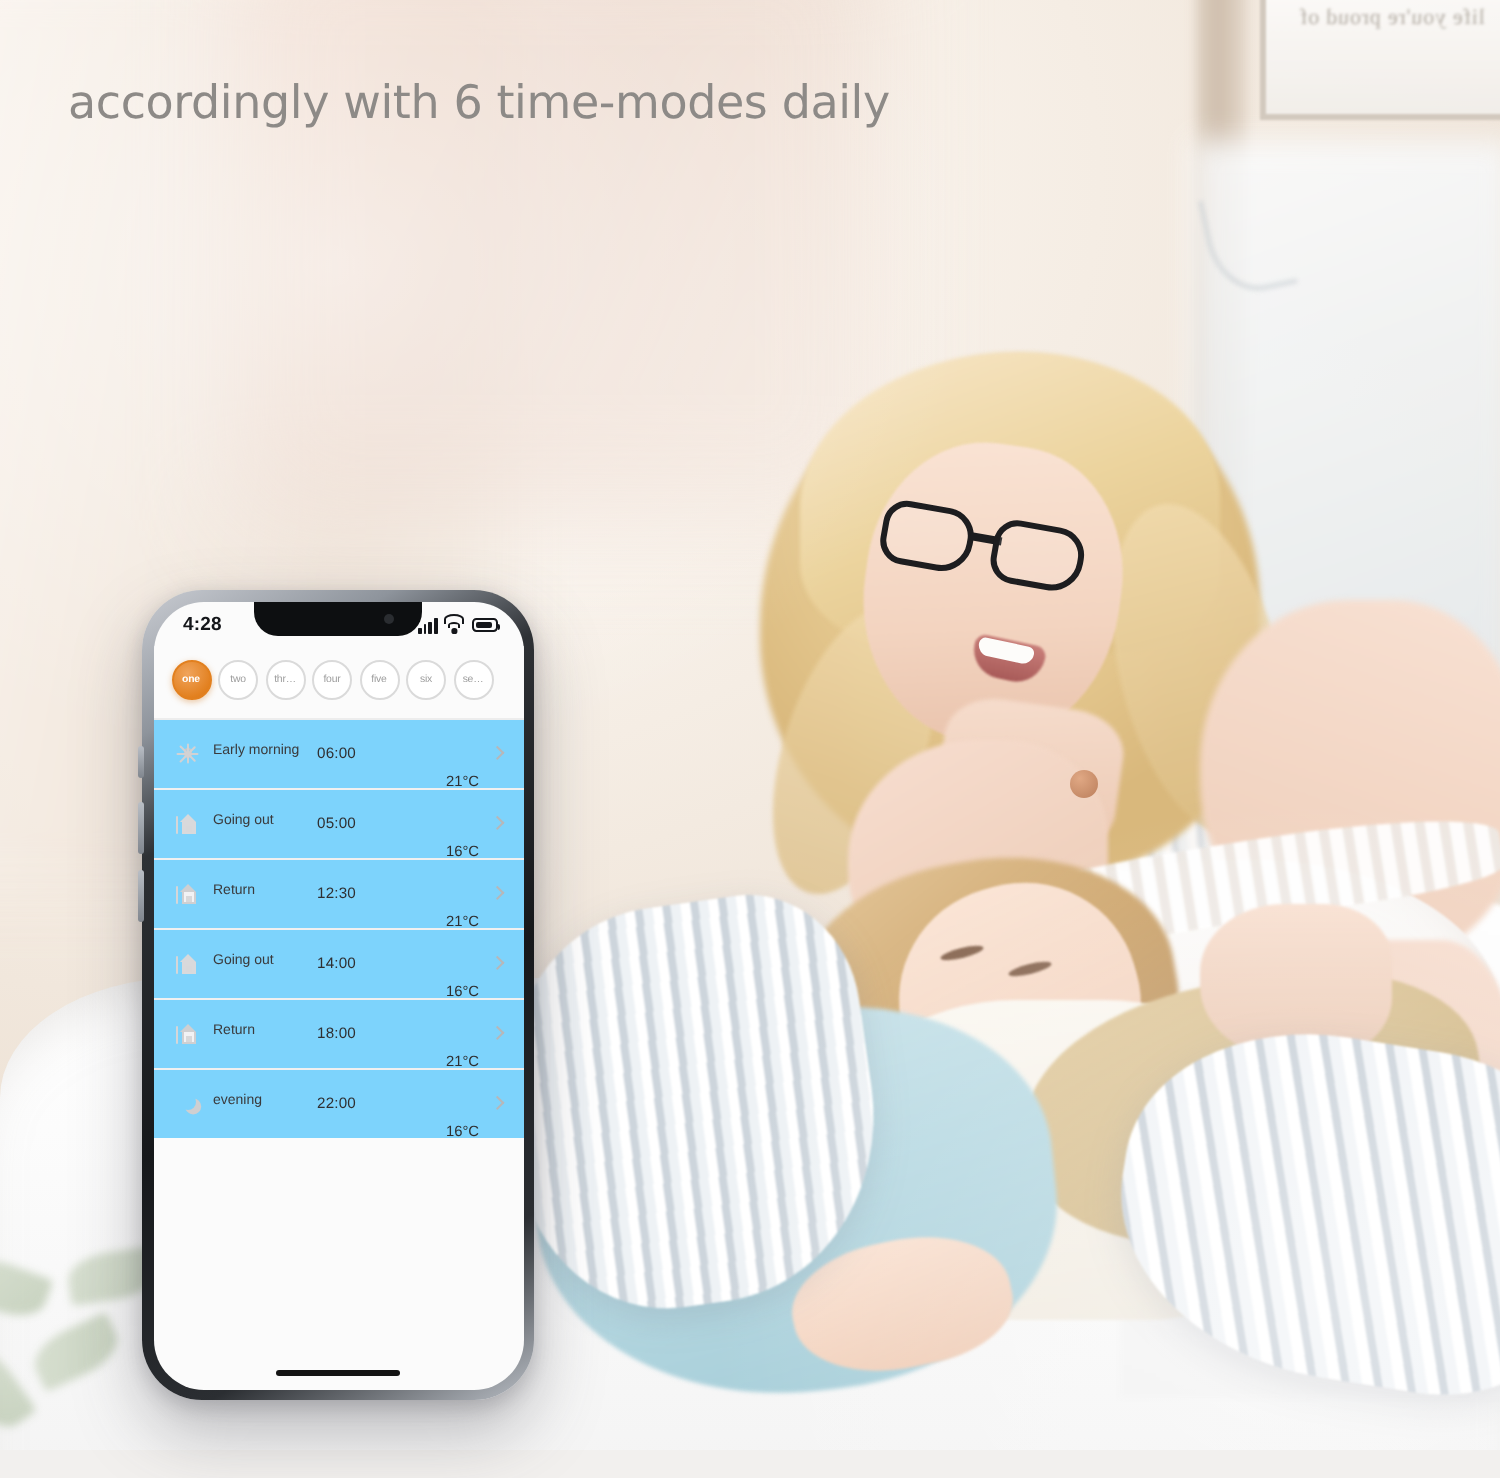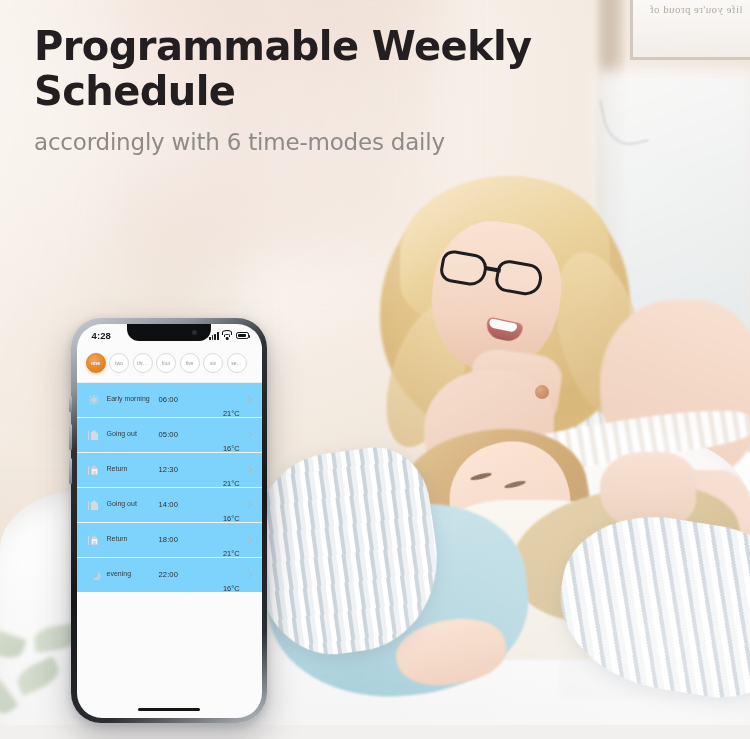--- a/index.html
+++ b/index.html
@@ -276,21 +276,21 @@
     font-size:40px; line-height:45px; font-weight:700; color:#231f20;
     letter-spacing:-.6px; font-family:"DejaVu Sans", sans-serif;
   }
   .subhead {
     margin-top:14px; font-size:23px; line-height:29px; color:#8d8a87;
     letter-spacing:-.2px; font-family:"DejaVu Sans", sans-serif; font-weight:400;
   }
 
   
   .phone {
-    position:absolute; left:71px; top:318px; width:196px; height:405px; z-index:8;
+    position:absolute; left:71px; top:295px; width:196px; height:405px; z-index:8;
   }
   .phone-body {
     position:absolute; inset:0; border-radius:30px;
     background:linear-gradient(150deg,#c9ccd2 0%,#8e949c 14%,#2e3135 26%,#16181b 55%,#2b2e32 82%,#b9bec5 100%);
     box-shadow:0 16px 34px rgba(70,70,80,.34), 0 3px 10px rgba(60,60,70,.22);
     padding:5px;
   }
   .phone-screen {
     position:absolute; left:5.5px; top:5.5px; right:5.5px; bottom:5.5px;
     background:#fbfbfb; border-radius:25px; overflow:hidden;
@@ -516,21 +516,20 @@
     <div class="leaf" style="left:4px;top:70px;transform:rotate(55deg)"></div>
     <div class="leaf" style="left:64px;top:14px;transform:rotate(-8deg)"></div>
   </div>
 
   <div class="haze"></div>
   <div class="bottom-strip"></div>
 </div>
 
 <div class="copy">
   <div class="headline">
-    <div>Programmable Weekly Schedule</div>
   </div>
   <div class="subhead">
     <div>accordingly with 6 time-modes daily</div>
   </div>
 </div>
 
 <div class="phone">
   <div class="phone-body">
     <div class="side-btn" style="top:78px;height:16px"></div>
     <div class="side-btn" style="top:106px;height:26px"></div>

